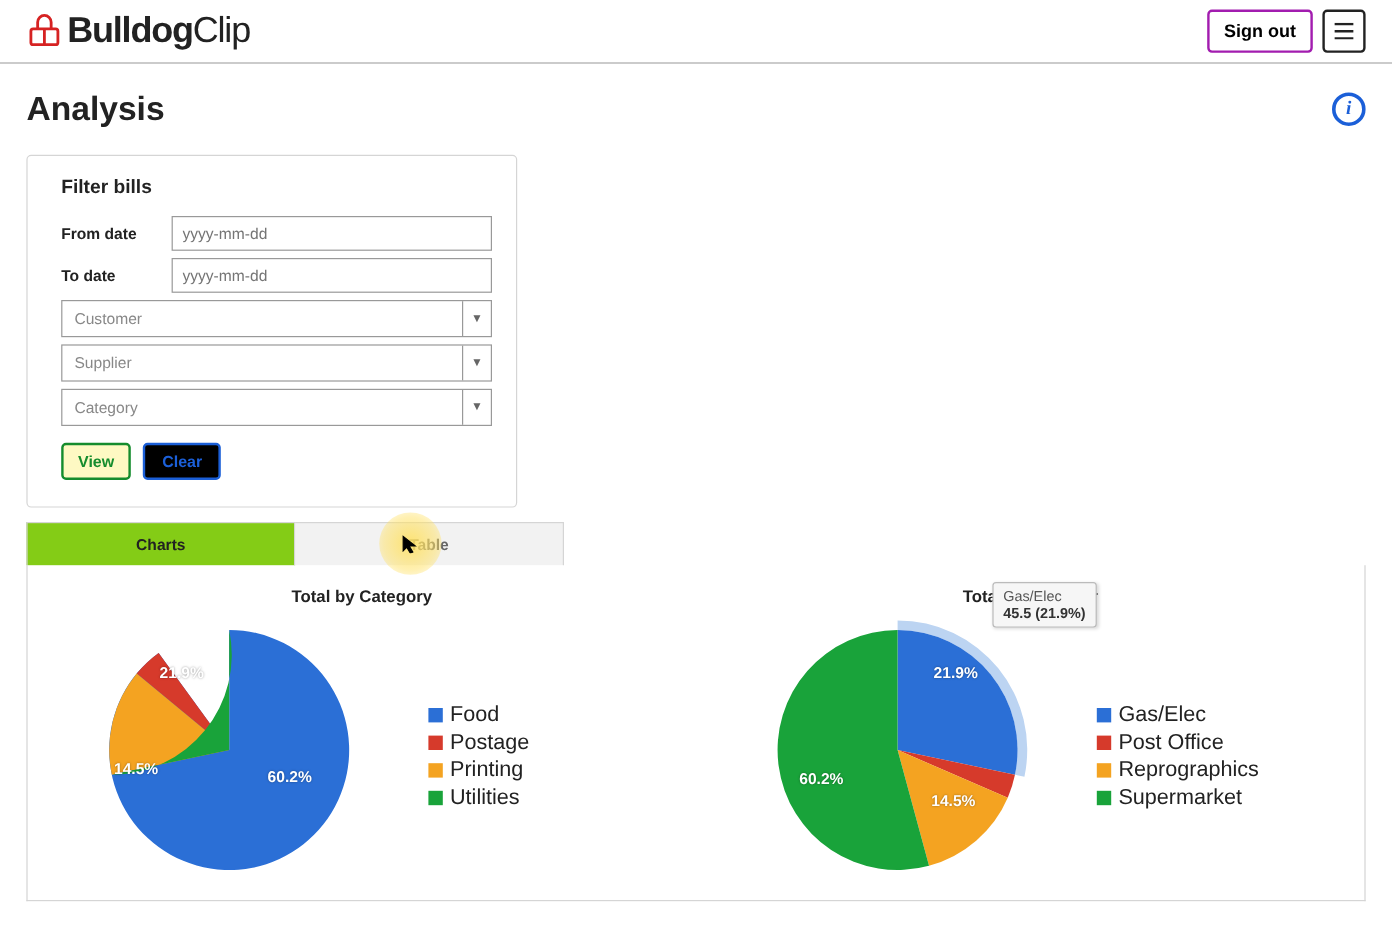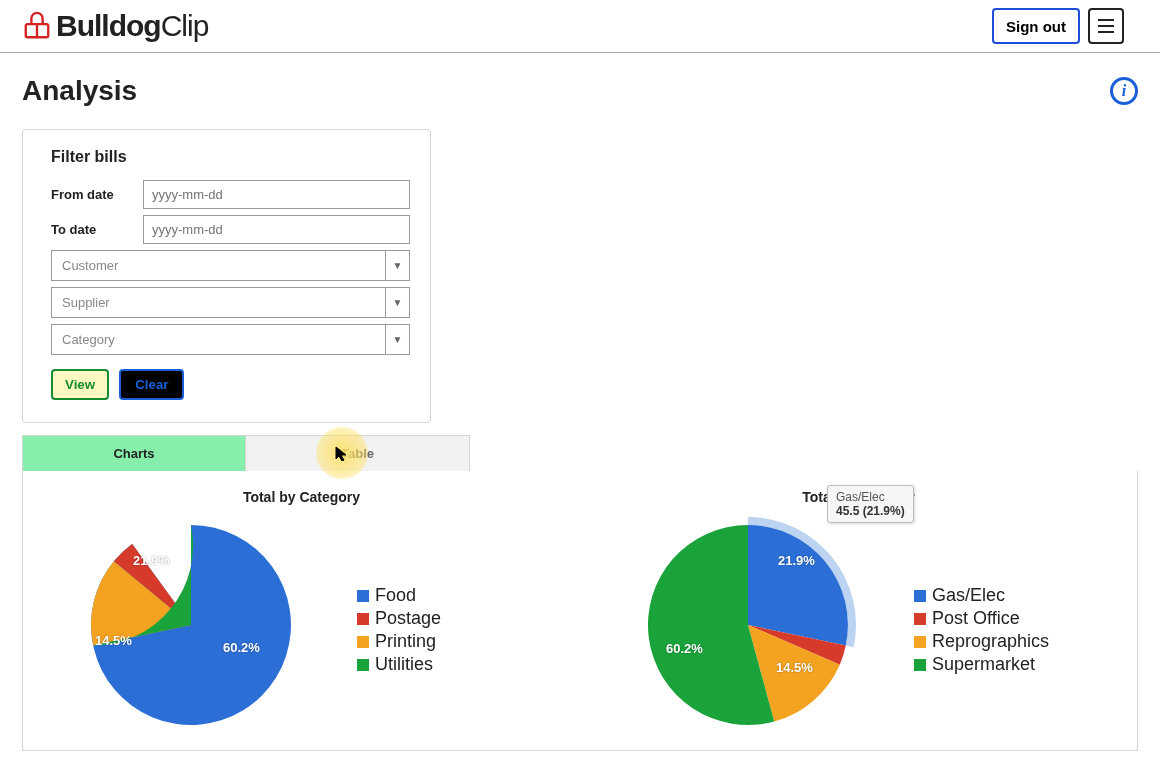--- a/index.html
+++ b/index.html
@@ -8,30 +8,30 @@
     background: #fff;
     color: #222;
     width: 1160px;
     height: 773px;
     overflow: hidden;
   }
   .topbar {
     display: flex;
     align-items: center;
     justify-content: space-between;
-    padding: 8px 36px 8px 22px;
+    padding: 8px 22px 8px 22px;
     border-bottom: 1px solid #aaa;
   }
   .brand { display: flex; align-items: center; gap: 4px; }
   .brand-text { font-size: 30px; font-weight: 300; letter-spacing: -1px; }
   .brand-text strong { font-weight: 700; }
   .brand-logo { width: 30px; height: 30px; }
   .topbar-actions { display: flex; gap: 8px; }
   .btn-outline {
-    border: 2px solid #1d4ed8;
+    border: 2px solid #a21caf;
     background: #fff;
     border-radius: 4px;
     padding: 6px 12px;
     font-size: 15px;
     font-weight: 700;
     cursor: pointer;
   }
   .btn-icon {
     border: 2px solid #222;
     background: #fff;
@@ -108,21 +108,21 @@
     text-align: center;
     font-size: 13px;
     font-weight: 700;
     cursor:pointer;
   }
   .tab.inactive {
     background: #f2f2f2;
     color: #666;
     border-left: none;
   }
-  .tab.active { background: #86efac; }
+  .tab.active { background: #84cc16; }
   .charts-container {
     border: 1px solid #d5d5d5;
     border-top: none;
     display: flex;
     padding-top: 18px;
     height: 280px;
     position: relative;
   }
   .chart-col { flex: 1; position: relative; }
   .chart-title { text-align: center; font-size: 14px; font-weight: 700; }

